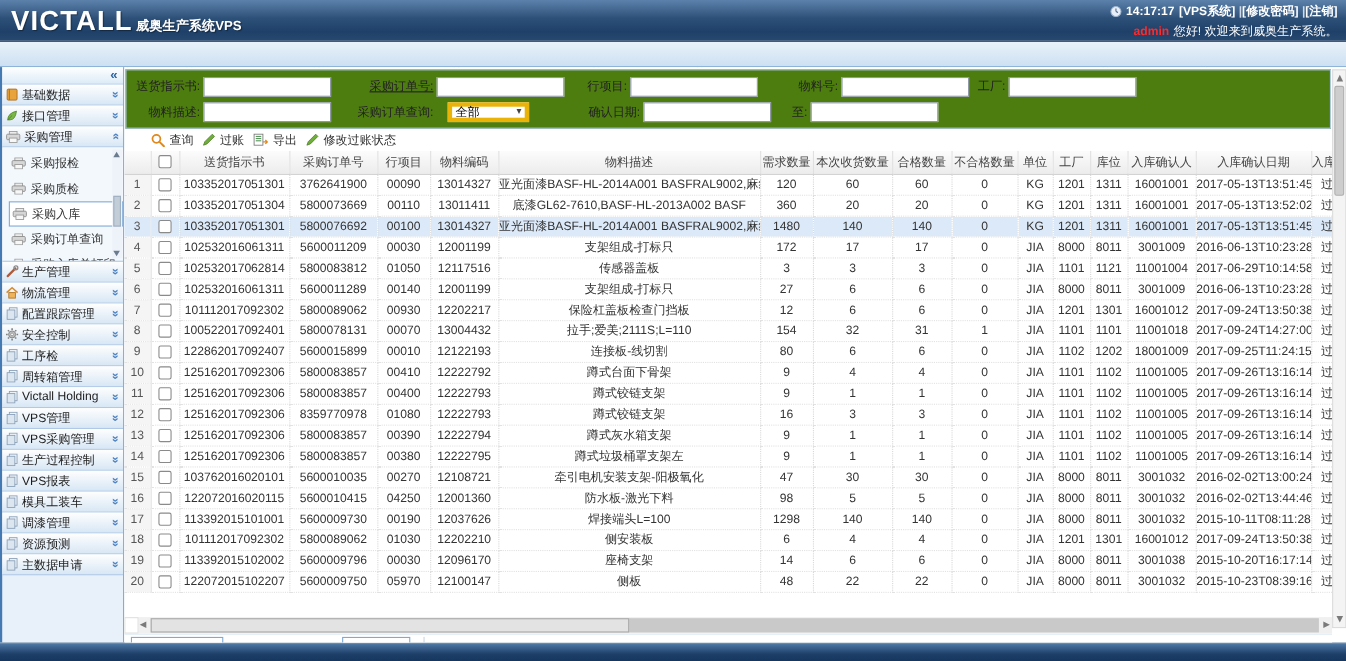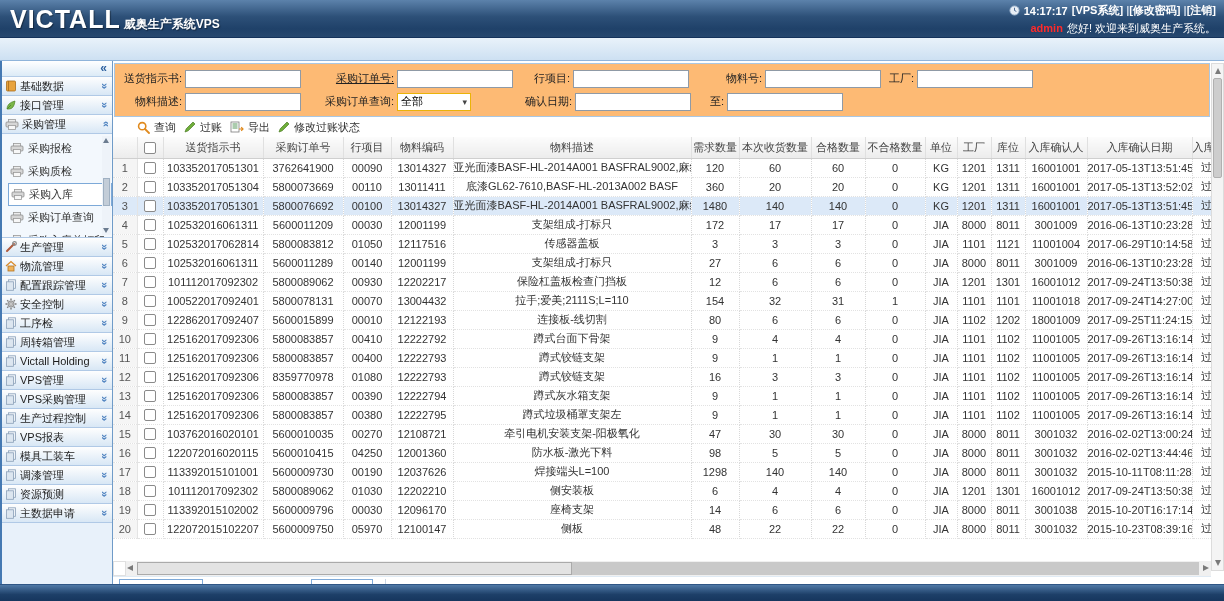--- a/index.html
+++ b/index.html
@@ -40,25 +40,25 @@
   .sb-item { height:23px; display:flex; align-items:center; gap:4px; color:#333; cursor:pointer; white-space:nowrap; padding:0 2px; }
   .sb-item.active { background:#fff; border:1px solid #7da9d8; }
   .submenu-sb { position:absolute; right:1px; top:2px; bottom:2px; width:9px; background:#eef3f9; }
   .submenu-sb .thumb { position:absolute; top:42px; left:1px; width:7px; height:28px; background:#c3cdd8; border:1px solid #9fb0c2; }
   .submenu-sb .ar { position:absolute; left:1px; width:0; height:0; border-left:3.5px solid transparent; border-right:3.5px solid transparent; }
   .submenu-sb .ar.up { top:2px; border-bottom:5px solid #6b7c90; }
   .submenu-sb .ar.dn { bottom:2px; border-top:5px solid #6b7c90; }
 
   
   .main { flex:1; position:relative; padding-right:13px; overflow:hidden; background:#fff; }
-  .filters { margin:2px 1px 0 1px; background:#fdba74; border:1px solid #a9c7e3; padding:3px 4px; }
+  .filters { margin:2px 1px 0 1px; background:#4d7c0f; border:1px solid #a9c7e3; padding:3px 4px; }
   .frow { display:flex; align-items:center; height:23px; white-space:nowrap; }
   .flabel { display:inline-block; text-align:right; color:#222; padding-right:3px; }
   .finput { width:116px; height:18px; border:1px solid #8f9aa6; background:#fff; font-size:11px; padding:0 2px; }
-  .fselect { width:74px; height:18px; border:1px solid #eab308; background:#fff; display:inline-flex; align-items:center; justify-content:space-between; padding:0 3px; cursor:pointer; }
+  .fselect { width:74px; height:18px; border:4px solid #eab308; background:#fff; display:inline-flex; align-items:center; justify-content:space-between; padding:0 3px; cursor:pointer;margin-left:10px; }
   .fselect .arr { color:#444; font-size:9px; }
 
   .toolbar { height:20px; display:flex; align-items:center; gap:8px; padding:0 8px; color:#333;margin-left:16px; }
   .tbtn { display:flex; align-items:center; gap:4px; cursor:pointer; }
 
   
   .table-wrap { height:422px; overflow:hidden; }
   table { border-collapse:collapse; table-layout:fixed; width:1119px; }
   th { height:21px; background:linear-gradient(180deg,#fcfcfc,#ececec); border-right:1px solid #e0e0e0; border-bottom:1px solid #cfcfcf; font-weight:normal; color:#444; overflow:hidden; white-space:nowrap; }
   td { height:19px; color:#333; text-align:center; border-right:1px dotted #d8d8d8; border-bottom:1px dotted #e2e2e2; white-space:nowrap; overflow:hidden; }

